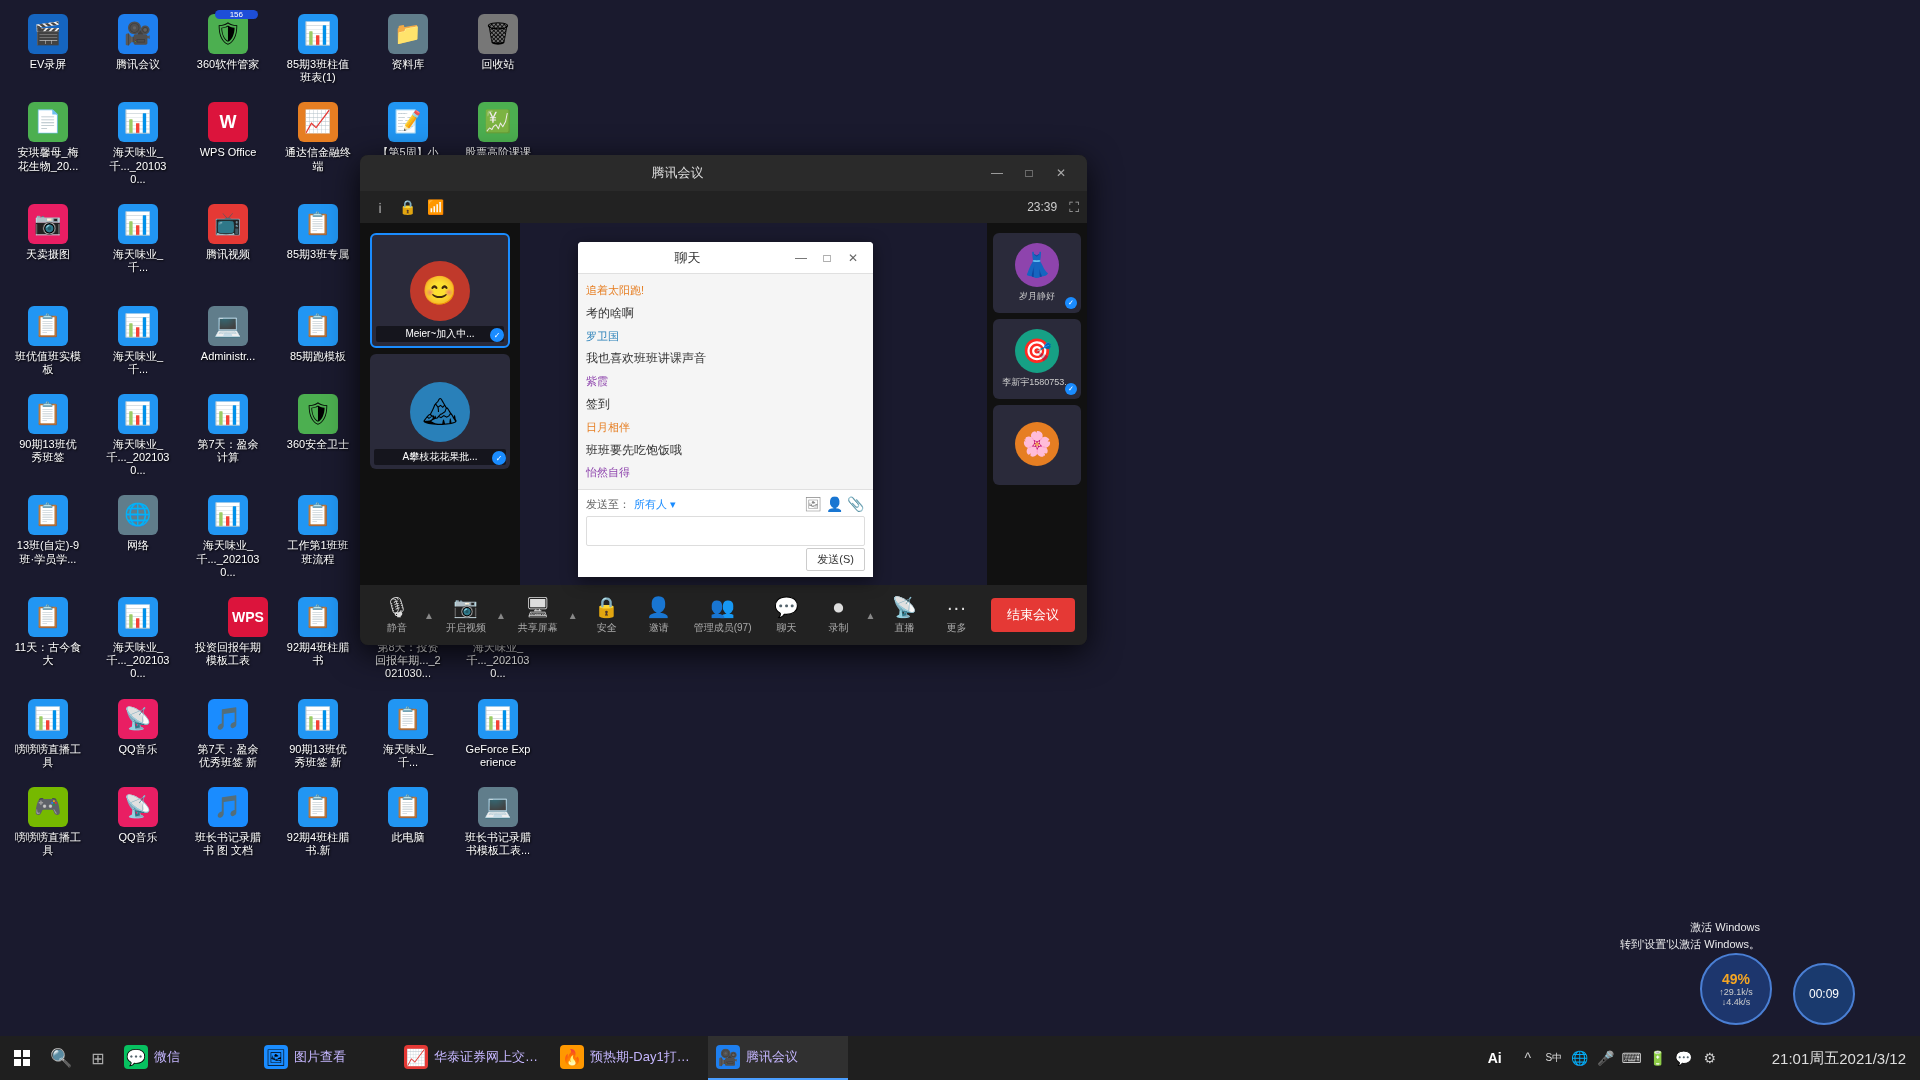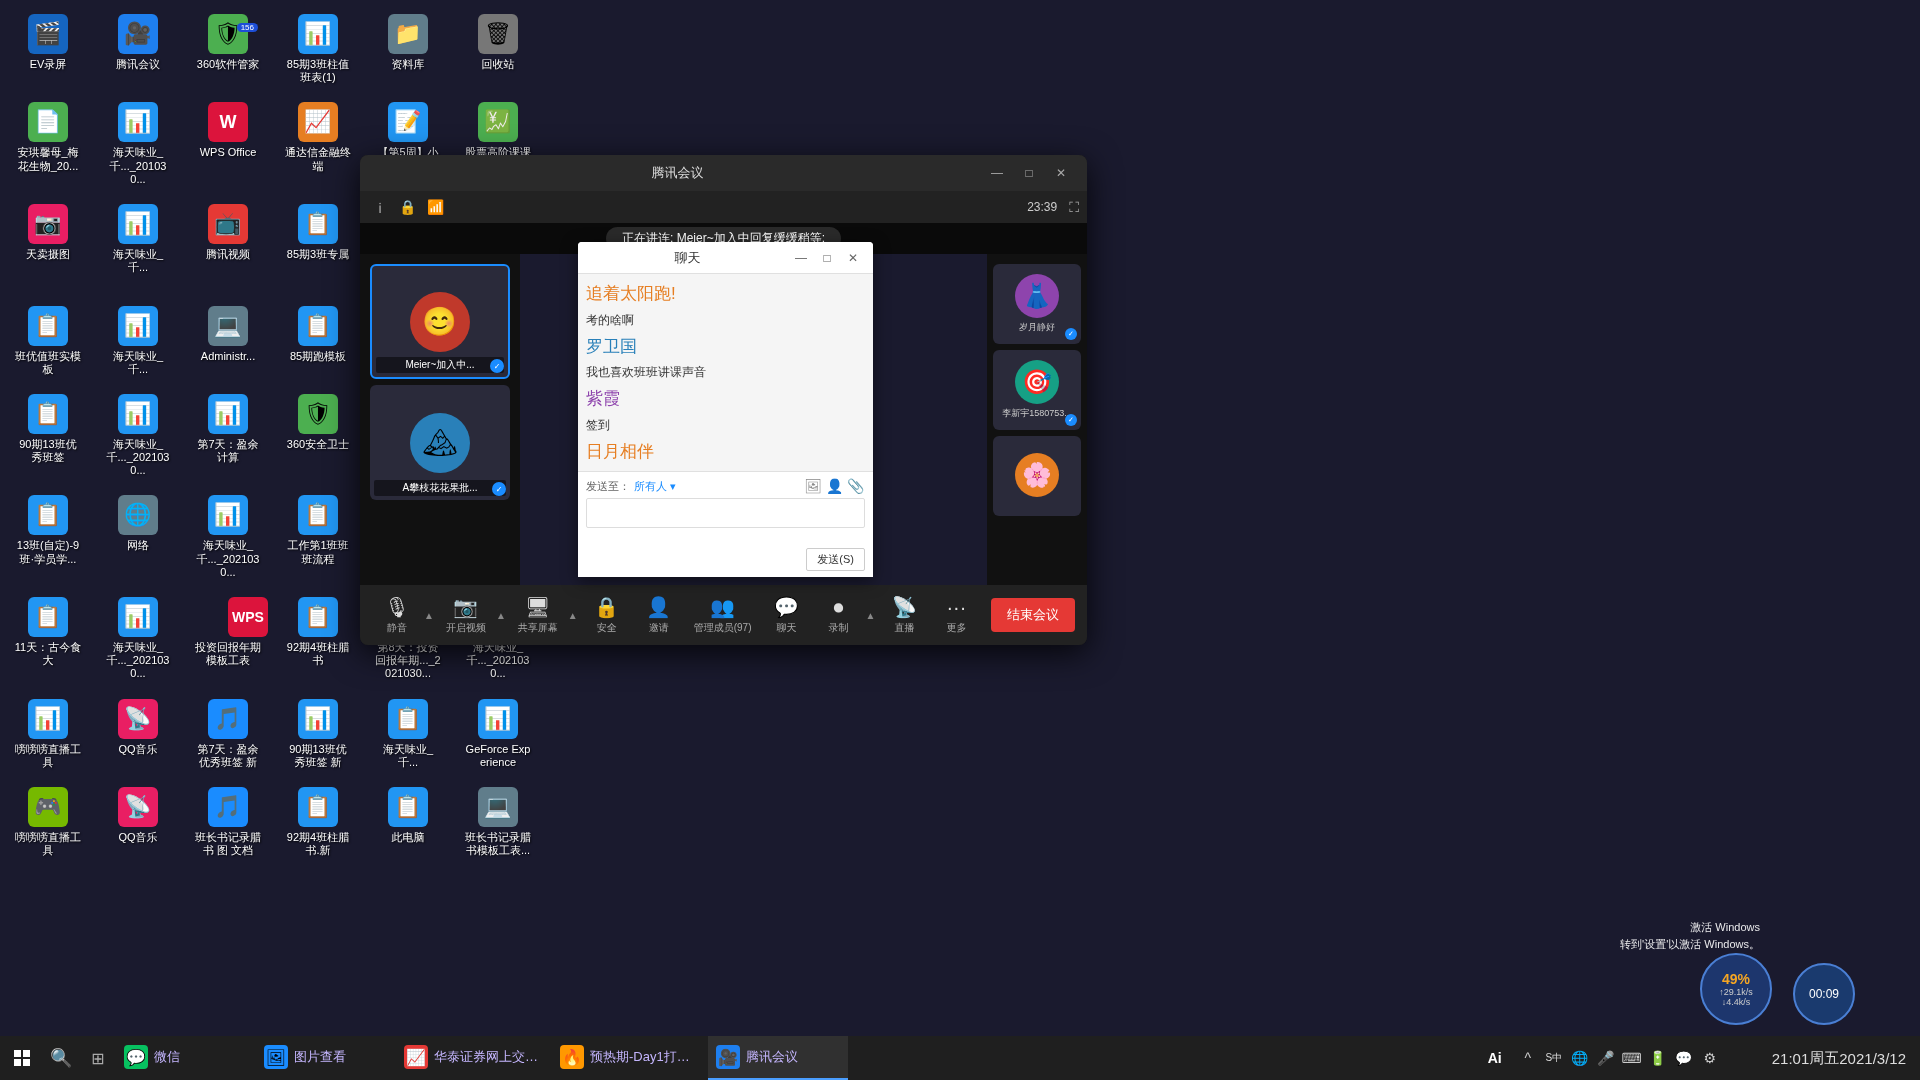--- a/index.html
+++ b/index.html
@@ -524,21 +524,21 @@
     }
 
     .chat-message {
       margin-bottom: 6px;
       font-size: 12px;
       line-height: 1.4;
     }
 
     .msg-sender {
       color: #1a8cff;
-      font-size: 17px;
+      font-size: 11px;
     }
 
     .msg-text {
       color: #333;
     }
 
     .chat-footer {
       background: #fff;
       border-top: 1px solid #e0e0e0;
       padding: 6px 8px;
@@ -565,21 +565,21 @@
       border-radius: 2px;
       padding: 4px;
       font-size: 12px;
       background: #fff;
     }
 
     .chat-toolbar-row {
       display: flex;
       align-items: center;
       justify-content: space-between;
-      margin-top: 20px;
+      margin-top: 2px;
     }
 
     .chat-tools {
       display: flex;
       gap: 4px;
     }
 
     .chat-send-btn {
       background: none;
       border: 1px solid #ccc;
@@ -633,21 +633,21 @@
       <div class="icon-img" style="background:#1e7fef;">
           <span>🎥</span>
         </div>
       <span class="icon-label">腾讯会议</span>
     </div>
     <div class="desktop-icon" style="position:relative;">
       <div class="icon-img" style="background:#4caf50;">
           <span>🛡</span>
         </div>
       <span class="icon-label">360软件管家</span>
-      <span style="position:absolute;top:13px;right:8px;background:#1d4ed8;color:#fff;border-radius:8px;font-size:8px;padding:0 4px;">156</span>
+      <span style="position:absolute;top:0;right:8px;background:#1d4ed8;color:#fff;border-radius:8px;font-size:8px;padding:0 15px;">156</span>
     </div>
     <div class="desktop-icon">
       <div class="icon-img" style="background:#2196f3;">
           <span>📊</span>
         </div>
       <span class="icon-label">85期3班柱值班表(1)</span>
     </div>
     <div class="desktop-icon">
       <div class="icon-img" style="background:#607d8b;">
           <span>📁</span>
@@ -966,23 +966,20 @@
     </div>
 
     <div class="meeting-toolbar">
       <div class="toolbar-icon">ℹ</div>
       <div class="toolbar-icon">🔒</div>
       <div class="toolbar-icon">📶</div>
       <span class="meeting-timer">23:39</span>
       <span class="meeting-expand">⛶</span>
     </div>
 
-    <div class="meeting-status-bar">
-      <span class="meeting-status-text">正在讲连: Meier~加入中回复缓缓稍等;</span>
-    </div>
 
     <div class="meeting-content">
 
       <div class="participant-grid">
 
         <div class="participant-card" style="border: 2px solid #1a8cff;">
           <div class="participant-avatar av-red" style="background:#c0392b;">
             <span style="font-size:28px;">😊</span>
           </div>
           <div class="participant-name">Meier~加入中...</div>

